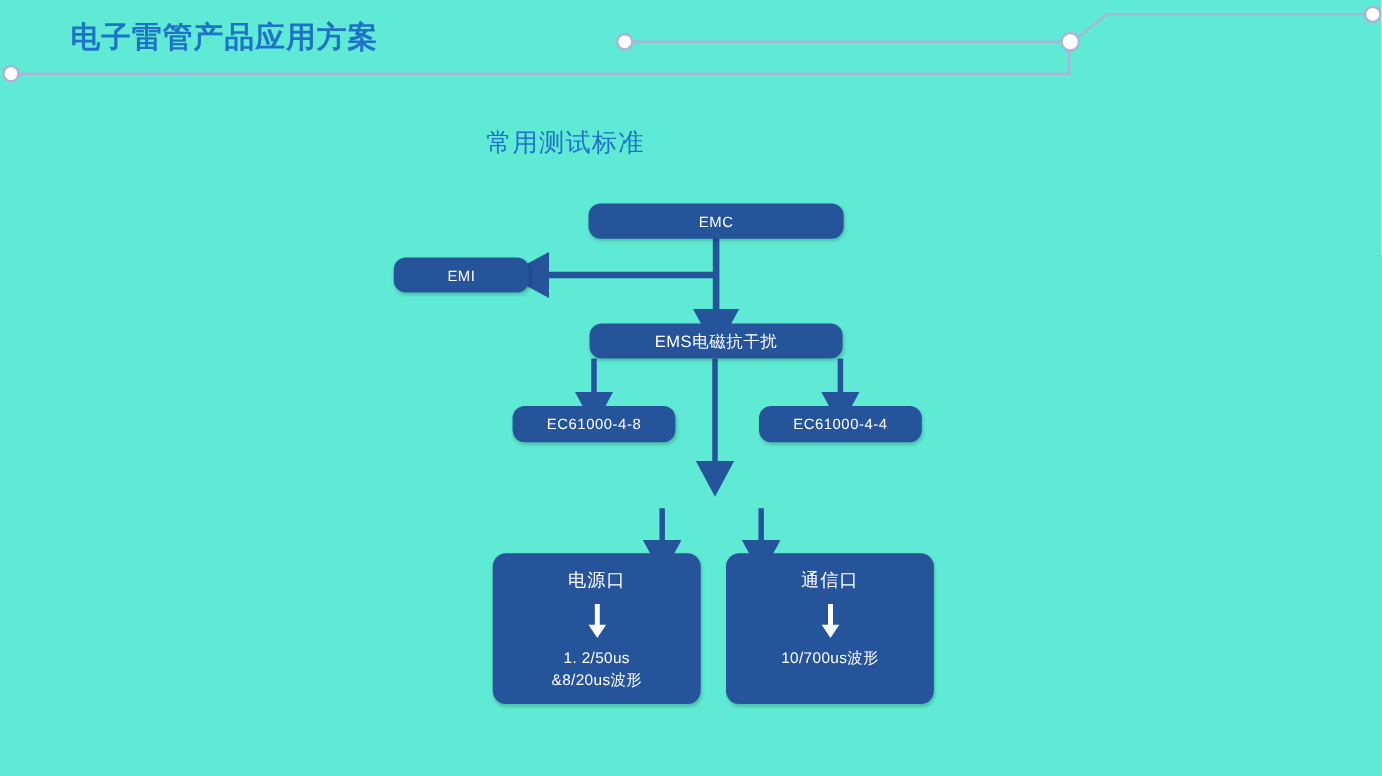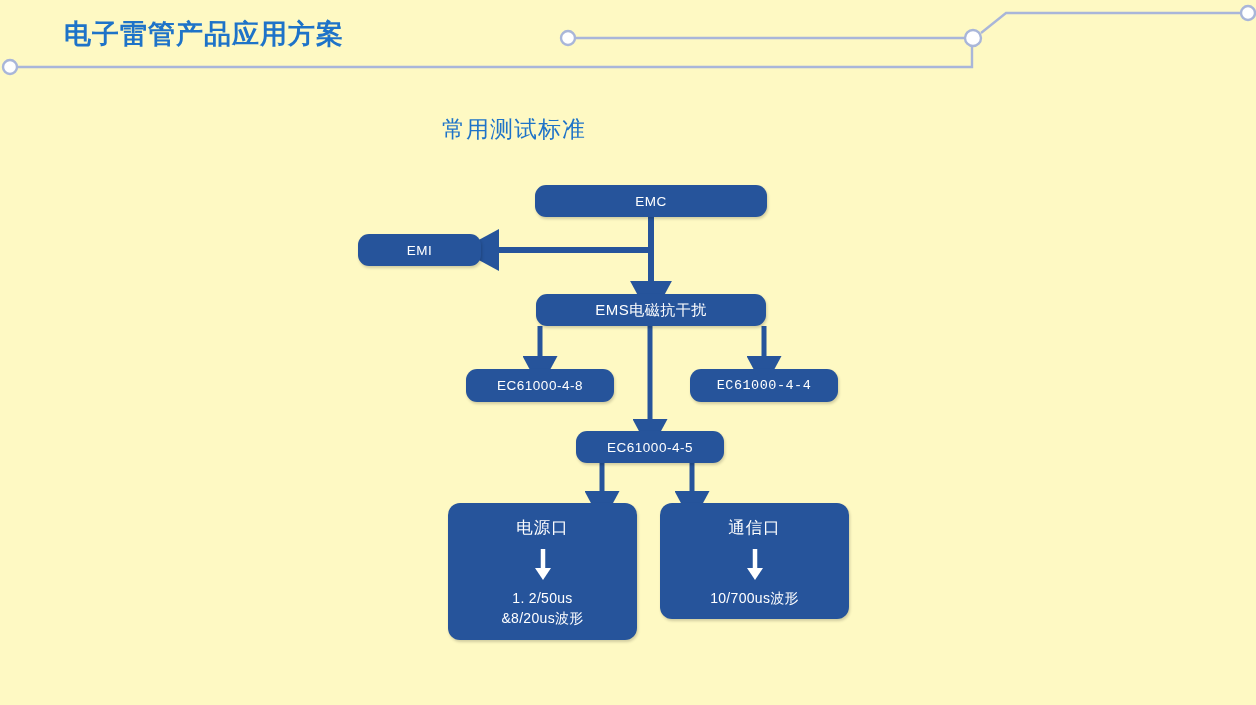--- a/index.html
+++ b/index.html
@@ -7,21 +7,21 @@
     padding: 0;
     background: #ffffff;
   }
   body {
     font-family: "Liberation Sans", sans-serif;
   }
   #slide {
     position: relative;
     width: 1256px;
     height: 705px;
-    background: #fef9c3;
+    background: #5eead4;
     overflow: hidden;
   }
 
   
   #header-deco {
     position: absolute;
     left: 0; top: 0;
     width: 1256px; height: 90px;
     pointer-events: none;
   }
@@ -190,43 +190,40 @@
     </div>
 
     <div class="node pill" style="left:536px; top:294px; width:230px; height:32px; font-size:15px;">
       <span>EMS电磁抗干扰</span>
     </div>
 
     <div class="node pill" style="left:466px; top:369px; width:148px; height:33px;">
       <span>EC61000-4-8</span>
     </div>
 
-    <div class="node pill" style="left:690px; top:369px; width:148px; height:33px;font-family:Liberation Mono, monospace;">
+    <div class="node pill" style="left:690px; top:369px; width:148px; height:33px;">
       <span>EC61000-4-4</span>
     </div>
 
-    <div class="node pill" style="left:576px; top:431px; width:148px; height:32px;">
-      <span>EC61000-4-5</span>
-    </div>
 
     <div class="node big" style="left:448px; top:503px; width:189px; height:137px;">
       <span class="big-head">电源口</span>
       <span class="big-arrow">
         <svg viewBox="0 0 20 34" width="20" height="34">
           <line x1="10" y1="1" x2="10" y2="22" stroke="#ffffff" stroke-width="4.5"></line>
           <polygon points="2,20 18,20 10,32" fill="#ffffff"></polygon>
         </svg>
       </span>
       <span class="big-body">
         <span>1. 2/50us</span>
         <span class="l2">&amp;8/20us波形</span>
       </span>
     </div>
 
-    <div class="node big" style="left:660px; top:503px; width:189px; height:116px;">
+    <div class="node big" style="left:660px; top:503px; width:189px; height:137px;">
       <span class="big-head">通信口</span>
       <span class="big-arrow">
         <svg viewBox="0 0 20 34" width="20" height="34">
           <line x1="10" y1="1" x2="10" y2="22" stroke="#ffffff" stroke-width="4.5"></line>
           <polygon points="2,20 18,20 10,32" fill="#ffffff"></polygon>
         </svg>
       </span>
       <span class="big-body">
         <span>10/700us波形</span>
       </span>

